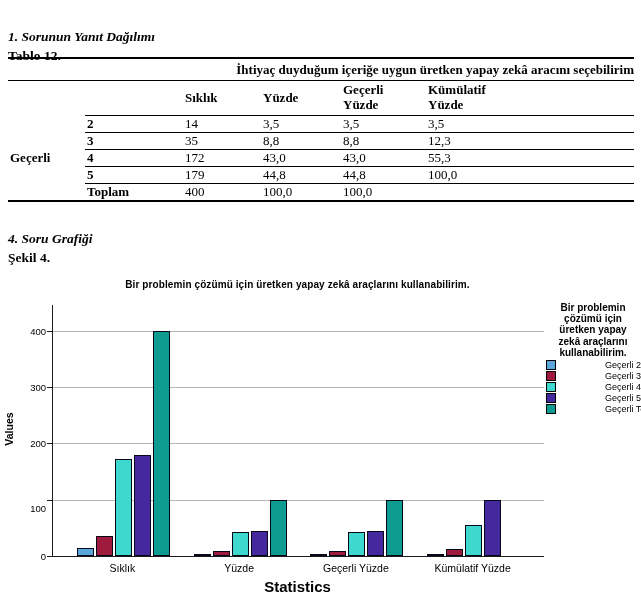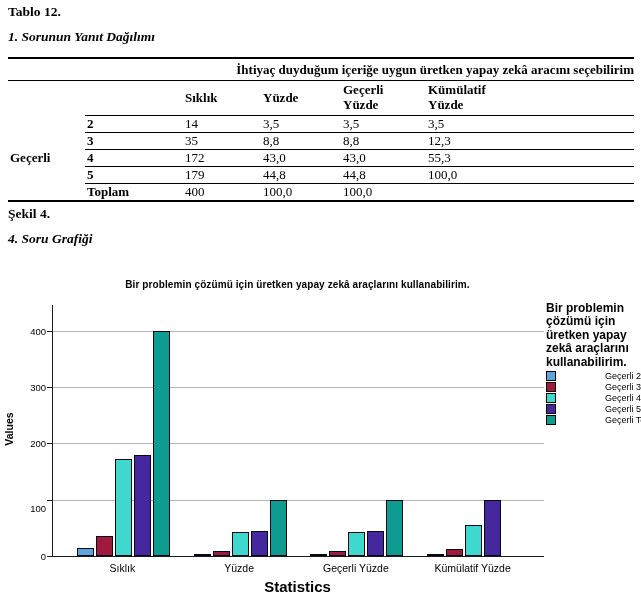--- a/index.html
+++ b/index.html
@@ -1,20 +1,20 @@
 <!DOCTYPE html>
 <html><head>
 <meta charset="utf-8">
 <style>
   html,body{margin:0;padding:0;background:#fff;}
   .page{position:relative;width:641px;height:593px;background:#fff;overflow:hidden;
         font-family:"Liberation Serif", serif;color:#000;}
 
   
-  .doc-label{position:absolute;left:8px;font-size:13.5px;font-weight:bold;}
+  .doc-label{position:absolute;left:8px;font-size:13.5px;font-weight:bold;margin-top:44px;}
   .doc-caption{position:absolute;left:8px;font-size:13.5px;font-weight:bold;font-style:italic;}
   #tablo-label{top:4px;}
   #tablo-caption{top:29px;text-align:right;}
   #sekil-label{top:206px;}
   #sekil-caption{top:231px;}
 
   
   .stats-table{position:absolute;left:8px;top:57px;width:626px;border-collapse:collapse;
                border-top:2.5px solid #000;border-bottom:2.5px solid #000;
                font-size:13px;table-layout:fixed;}
@@ -41,21 +41,21 @@
   .ytick-label{position:absolute;width:28px;text-align:right;font-size:9.5px;}
   .ytick-mark{position:absolute;width:5px;height:1px;background:#1a1a1a;}
   .cat-label{position:absolute;top:307px;text-align:center;font-size:10.5px;}
   .xlabel{position:absolute;left:52px;top:323px;width:491px;text-align:center;
           font-size:15px;font-weight:bold;}
   .ylabel{position:absolute;left:-26px;top:168px;width:70px;text-align:center;
           font-size:10.5px;font-weight:bold;transform:rotate(-90deg);}
 
   
   .legend{position:absolute;left:546px;top:47px;width:94px;}
-  .legend-title{font-size:12px;font-weight:bold;line-height:1.12;text-align:left;}
+  .legend-title{font-size:10px;font-weight:bold;line-height:1.12;text-align:center;}
   .legend-items{margin-top:2px;}
   .legend-item{display:flex;height:10.5px;margin-bottom:0.5px;gap:46px;}
   .swatch{width:8px;height:8px;border:1px solid #000;margin-right:3px;flex:none;}
   .legend-item-label{font-size:9px;white-space:nowrap;}
 </style>
 </head>
 <body>
 
 <div class="page">
 

